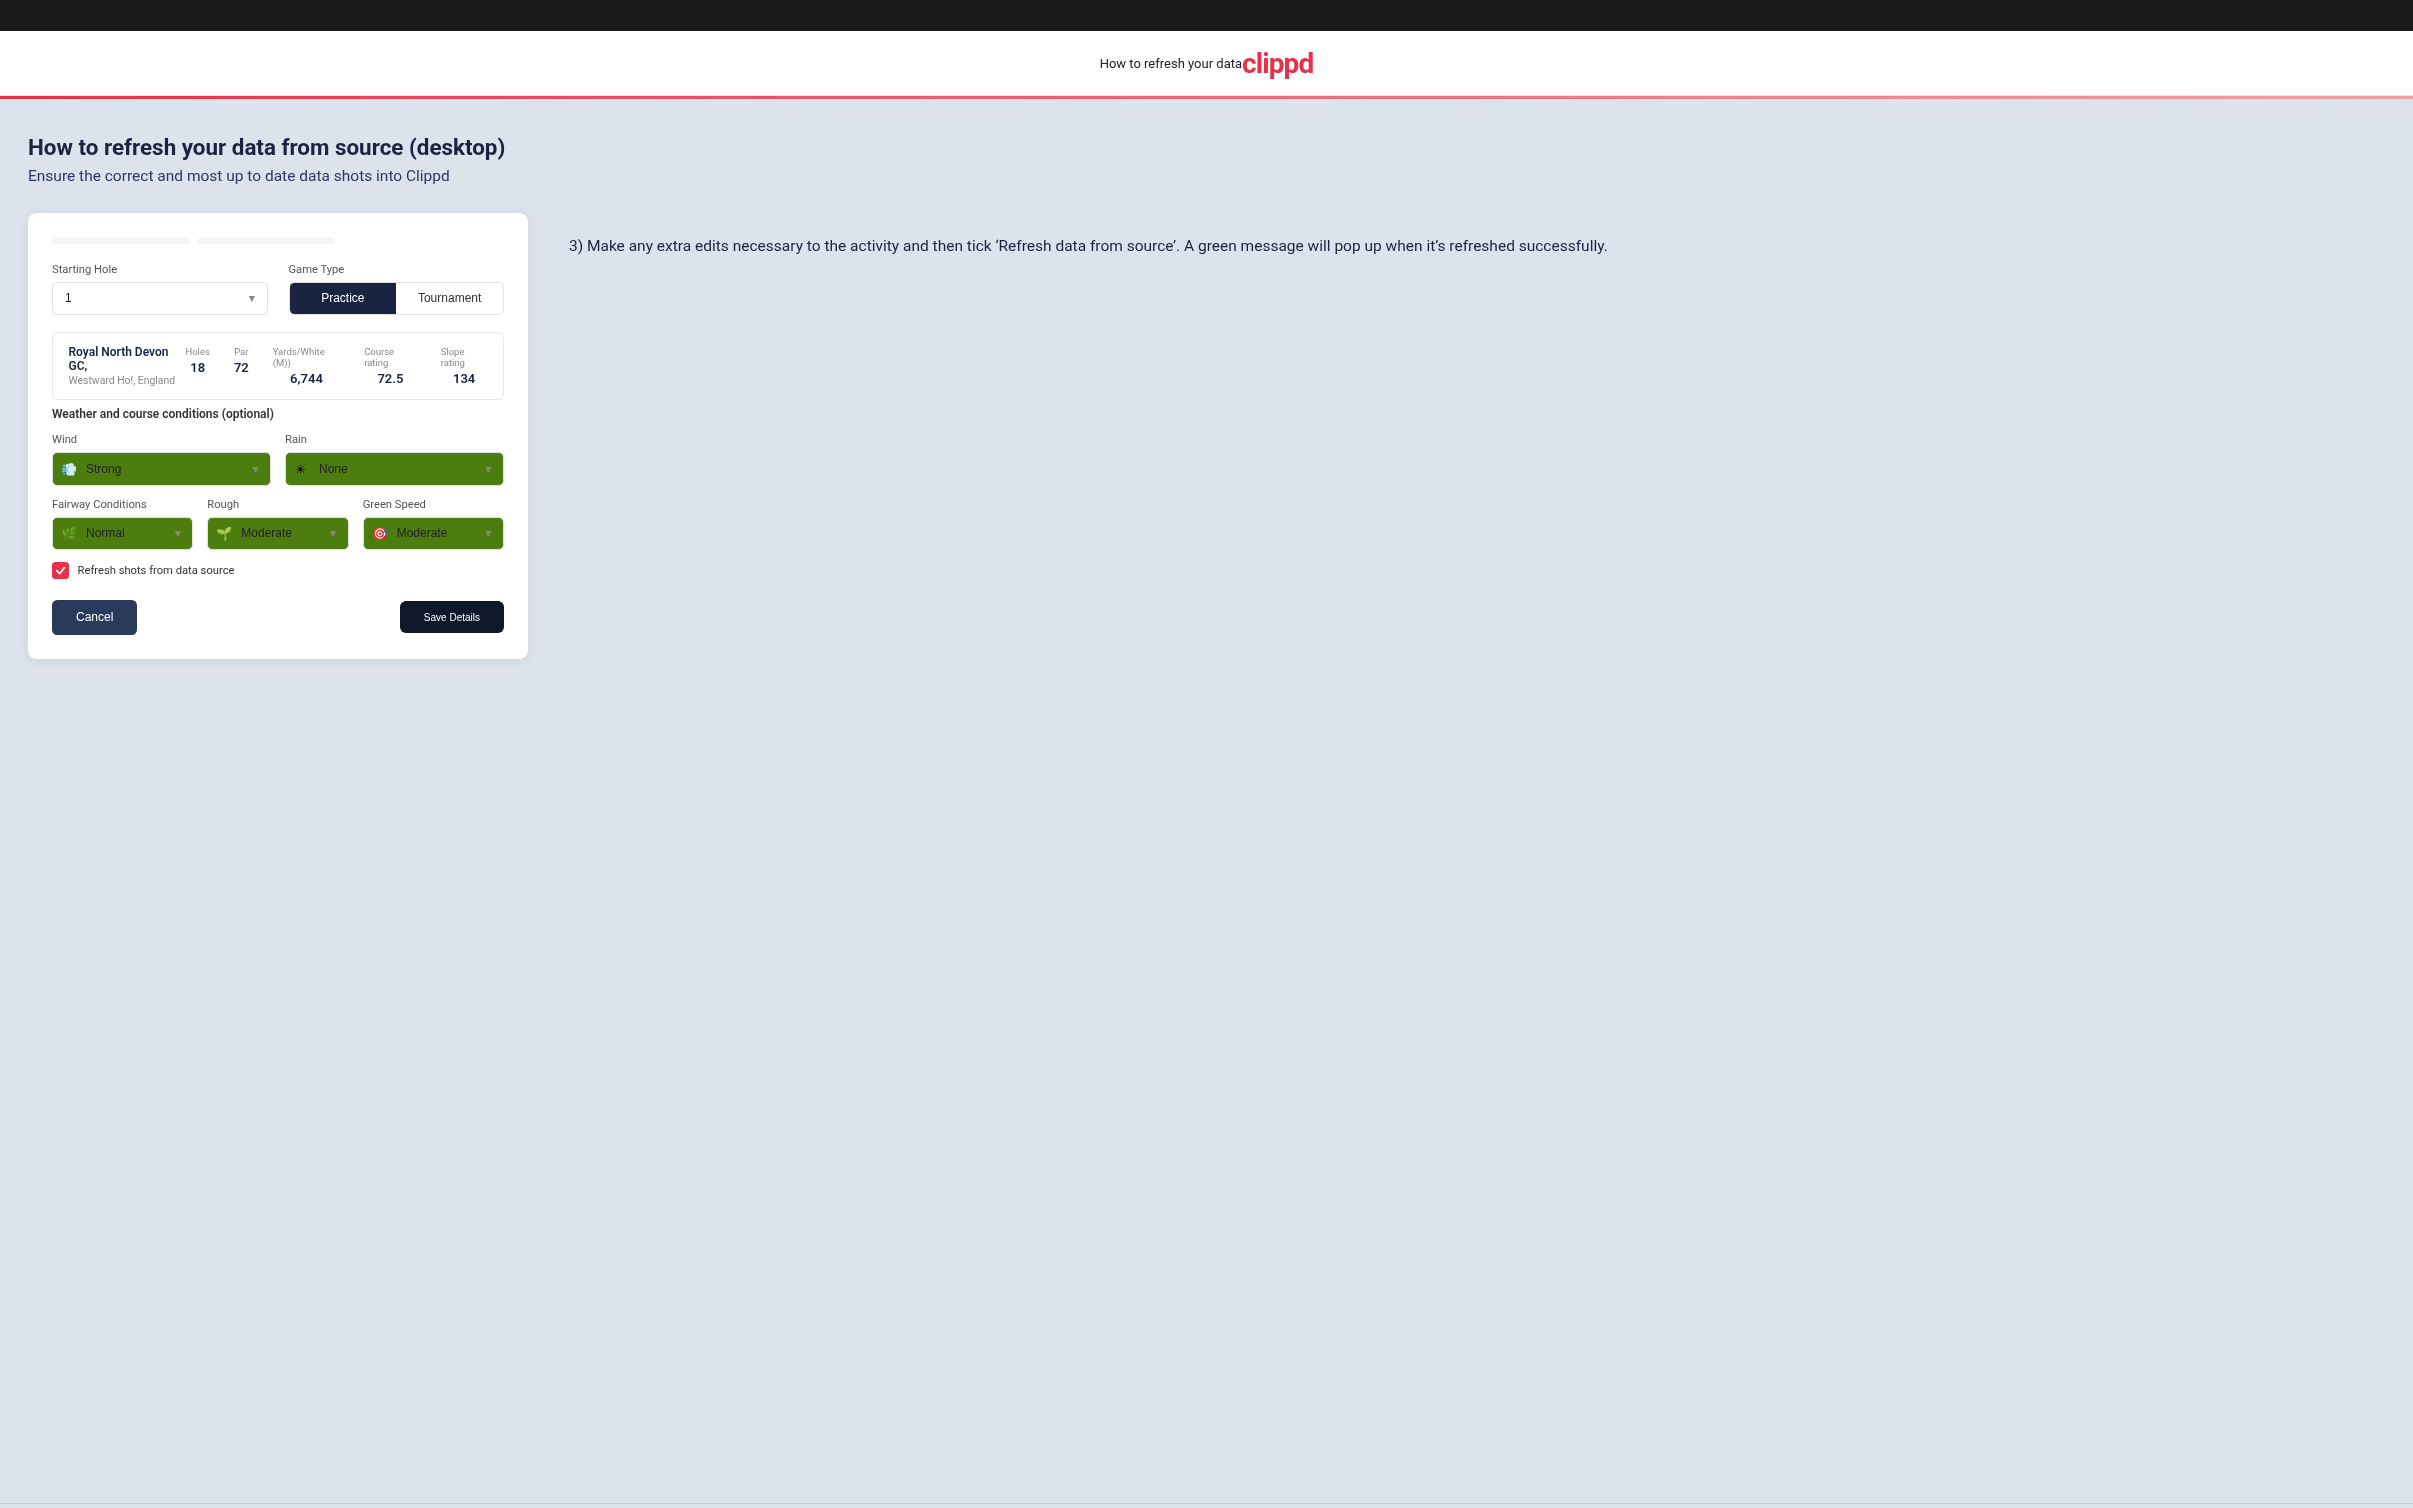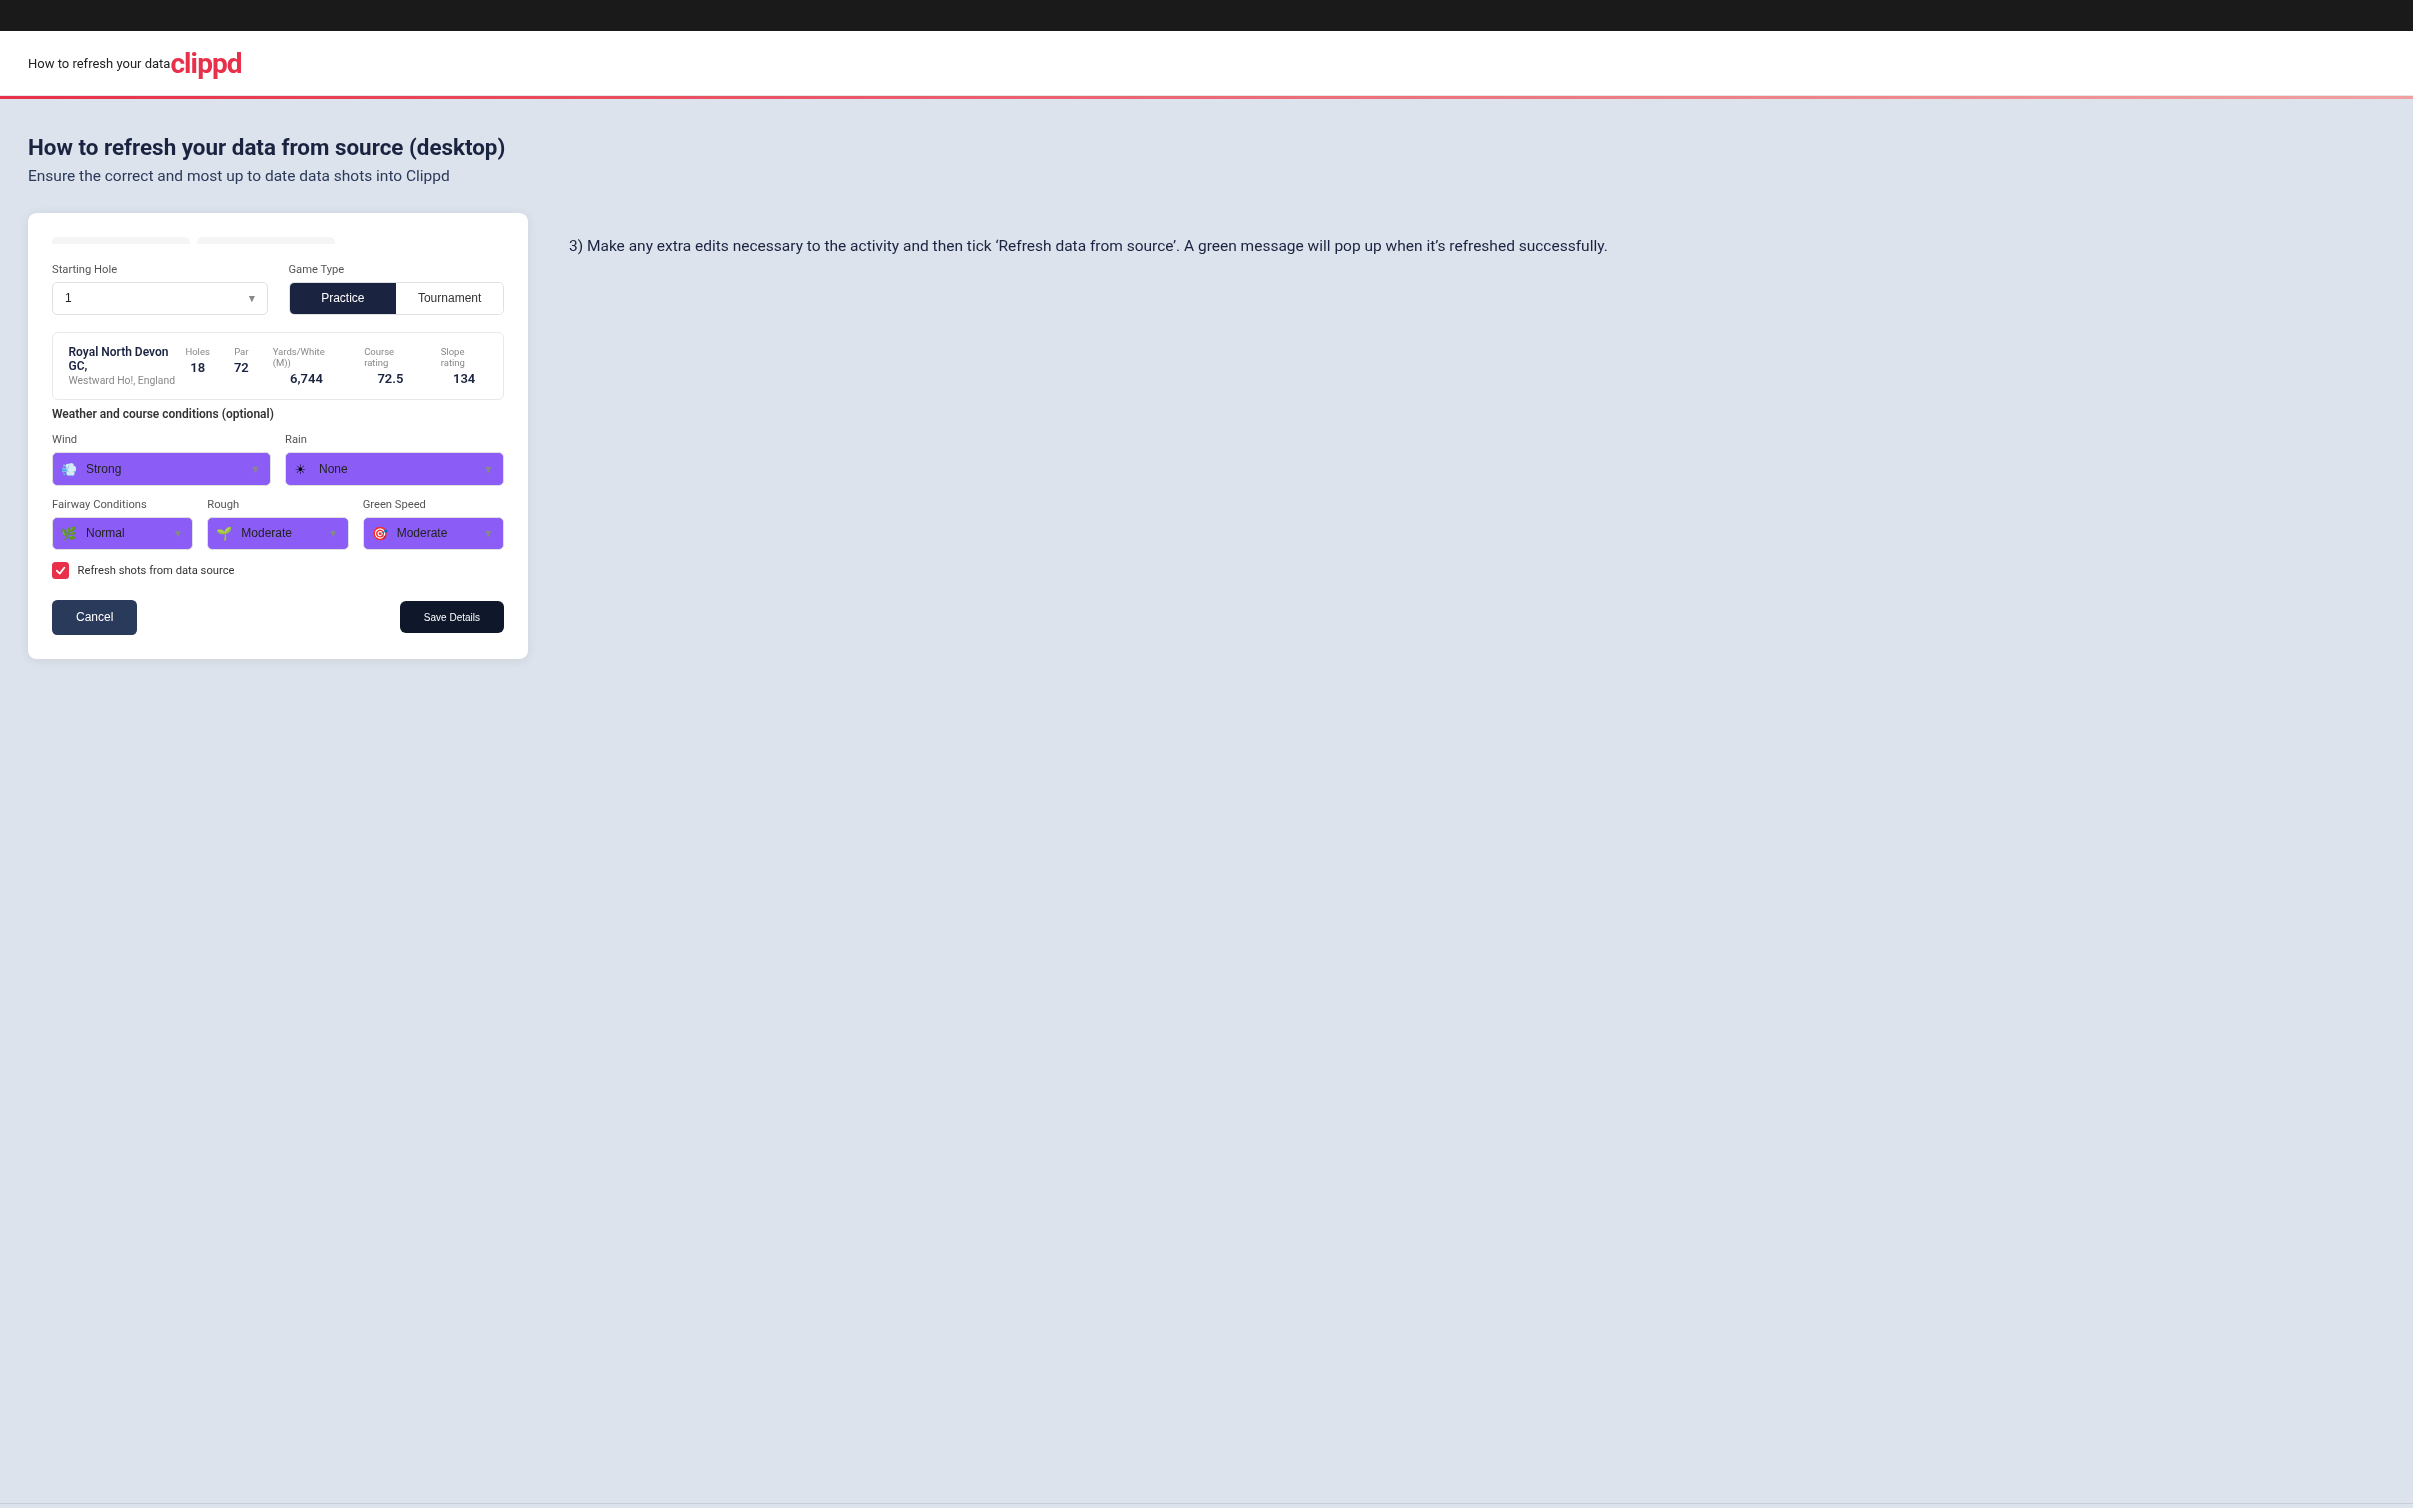--- a/index.html
+++ b/index.html
@@ -10,21 +10,21 @@
     }
     .top-bar {
       background: #1a1a1a;
       height: 31px;
     }
     .header {
       background: #ffffff;
       padding: 15.5px 28px;
       display: flex;
       align-items: center;
-      justify-content: flex-start;
+      justify-content: center;
       border-bottom: 1.7px solid #e8e8e8;
     }
     .header-title {
       color: #222;
       font-size: 13px;
       font-weight: 400;
     }
     .logo {
       font-size: 28px;
       font-weight: 700;
@@ -192,21 +192,21 @@
     }
     .icon-select-wrapper {
       position: relative;
       flex: 1;
     }
     .icon-select {
       width: 100%;
       padding: 8.6px 31px 8.6px 33px;
       border: 1.3px solid #e0e0e0;
       border-radius: 5.2px;
-      background: #8b5cf6;
+      background: #4d7c0f;
       font-size: 12px;
       color: #222;
       appearance: none;
       cursor: pointer;
     }
     .select-icon-left {
       position: absolute;
       left: 9.5px;
       top: 50%;
       transform: translateY(-50%);

